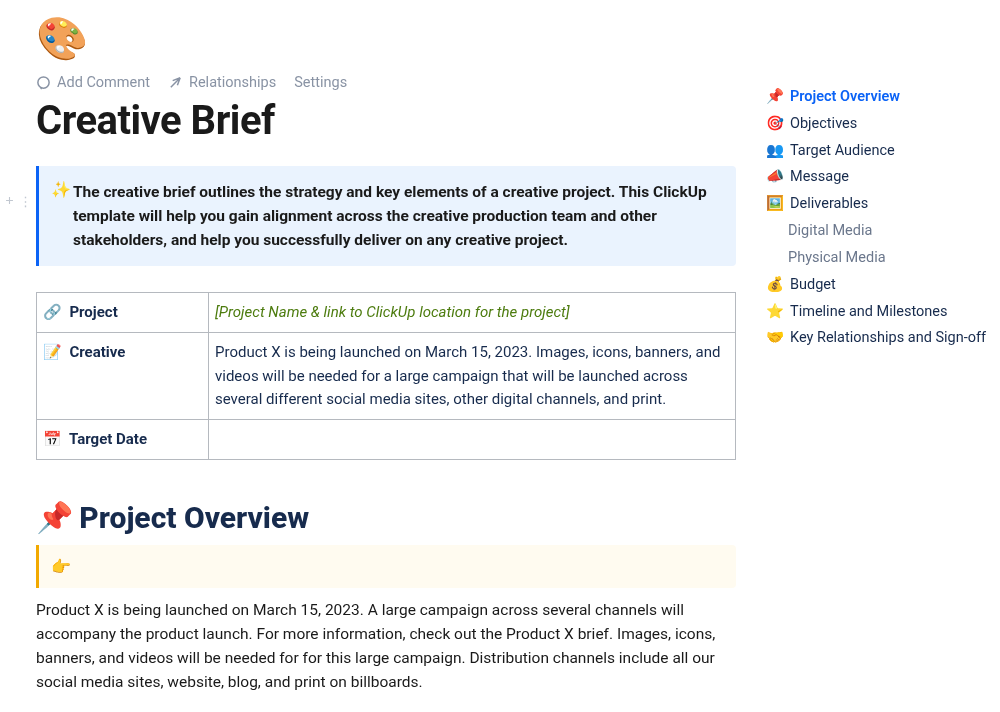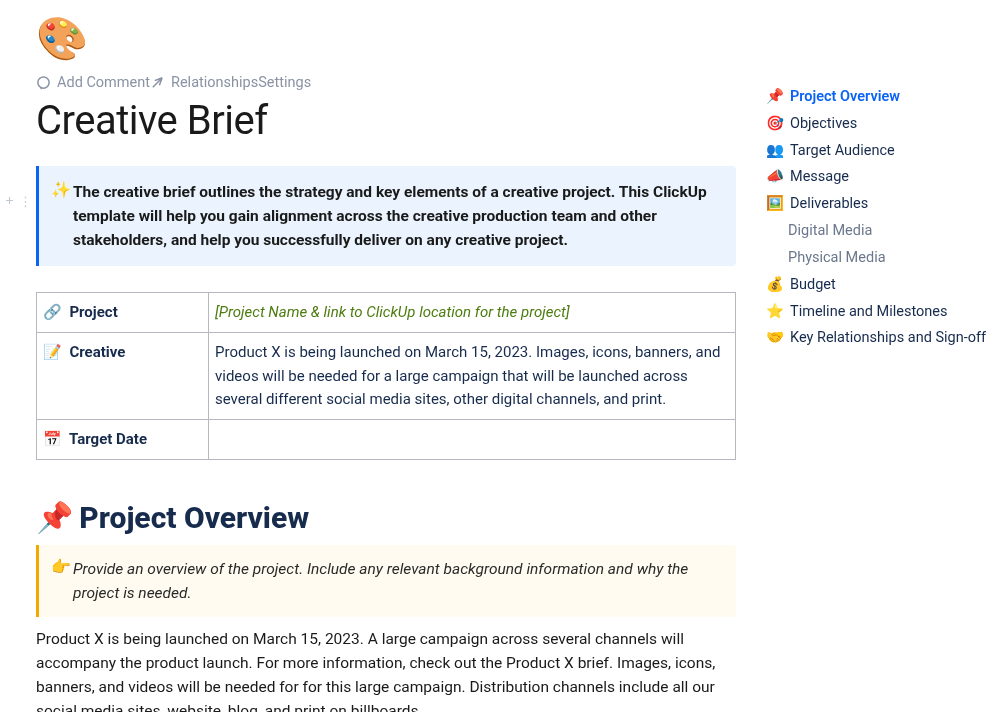--- a/index.html
+++ b/index.html
@@ -16,34 +16,35 @@
     position: absolute;
     left: 36px;
     top: 0;
     width: 700px;
     padding-top: 18px;
   }
   .page-icon { font-size: 42px; margin-bottom: 14px; line-height: 1; }
   .toolbar {
     display: flex;
     align-items: center;
+    gap: 18px;
     color: #8993a4;
     font-size: 14.5px;
     margin-bottom: 6px;
   }
   .toolbar-item {
     display: inline-flex;
     align-items: center;
     gap: 6px;
     cursor: pointer;
   }
   .toolbar svg { width: 15px; height: 15px; stroke: #8993a4; fill: none; stroke-width: 1.6; }
   h1.title {
     font-size: 40px;
-    font-weight: 400;
+    font-weight: 700;
     color: #1a1a1a;
     letter-spacing: -0.5px;
     margin-bottom: 22px;
     margin-top: 2px;
   }
   .gutter {
     position: absolute;
     left: 4px;
     top: 194px;
     display: flex;
@@ -203,21 +204,20 @@
   </tbody>
     </table>
 
   <h2 class="section">
     <span>📌</span>
     <span>Project Overview</span>
   </h2>
 
   <div class="hint">
     <div class="emoji">👉</div>
-    <div class="text">Provide an overview of the project. Include any relevant background information and why the project is needed.</div>
   </div>
 
   <p class="body-text">Product X is being launched on March 15, 2023. A large campaign across several channels will accompany the product launch. For more information, check out the Product X brief. Images, icons, banners, and videos will be needed for for this large campaign. Distribution channels include all our social media sites, website, blog, and print on billboards.</p>
 </div>
 
 <div class="outline">
   <div class="row active">
     <span class="emoji">📌</span>
     <span>Project Overview</span>
   </div>

